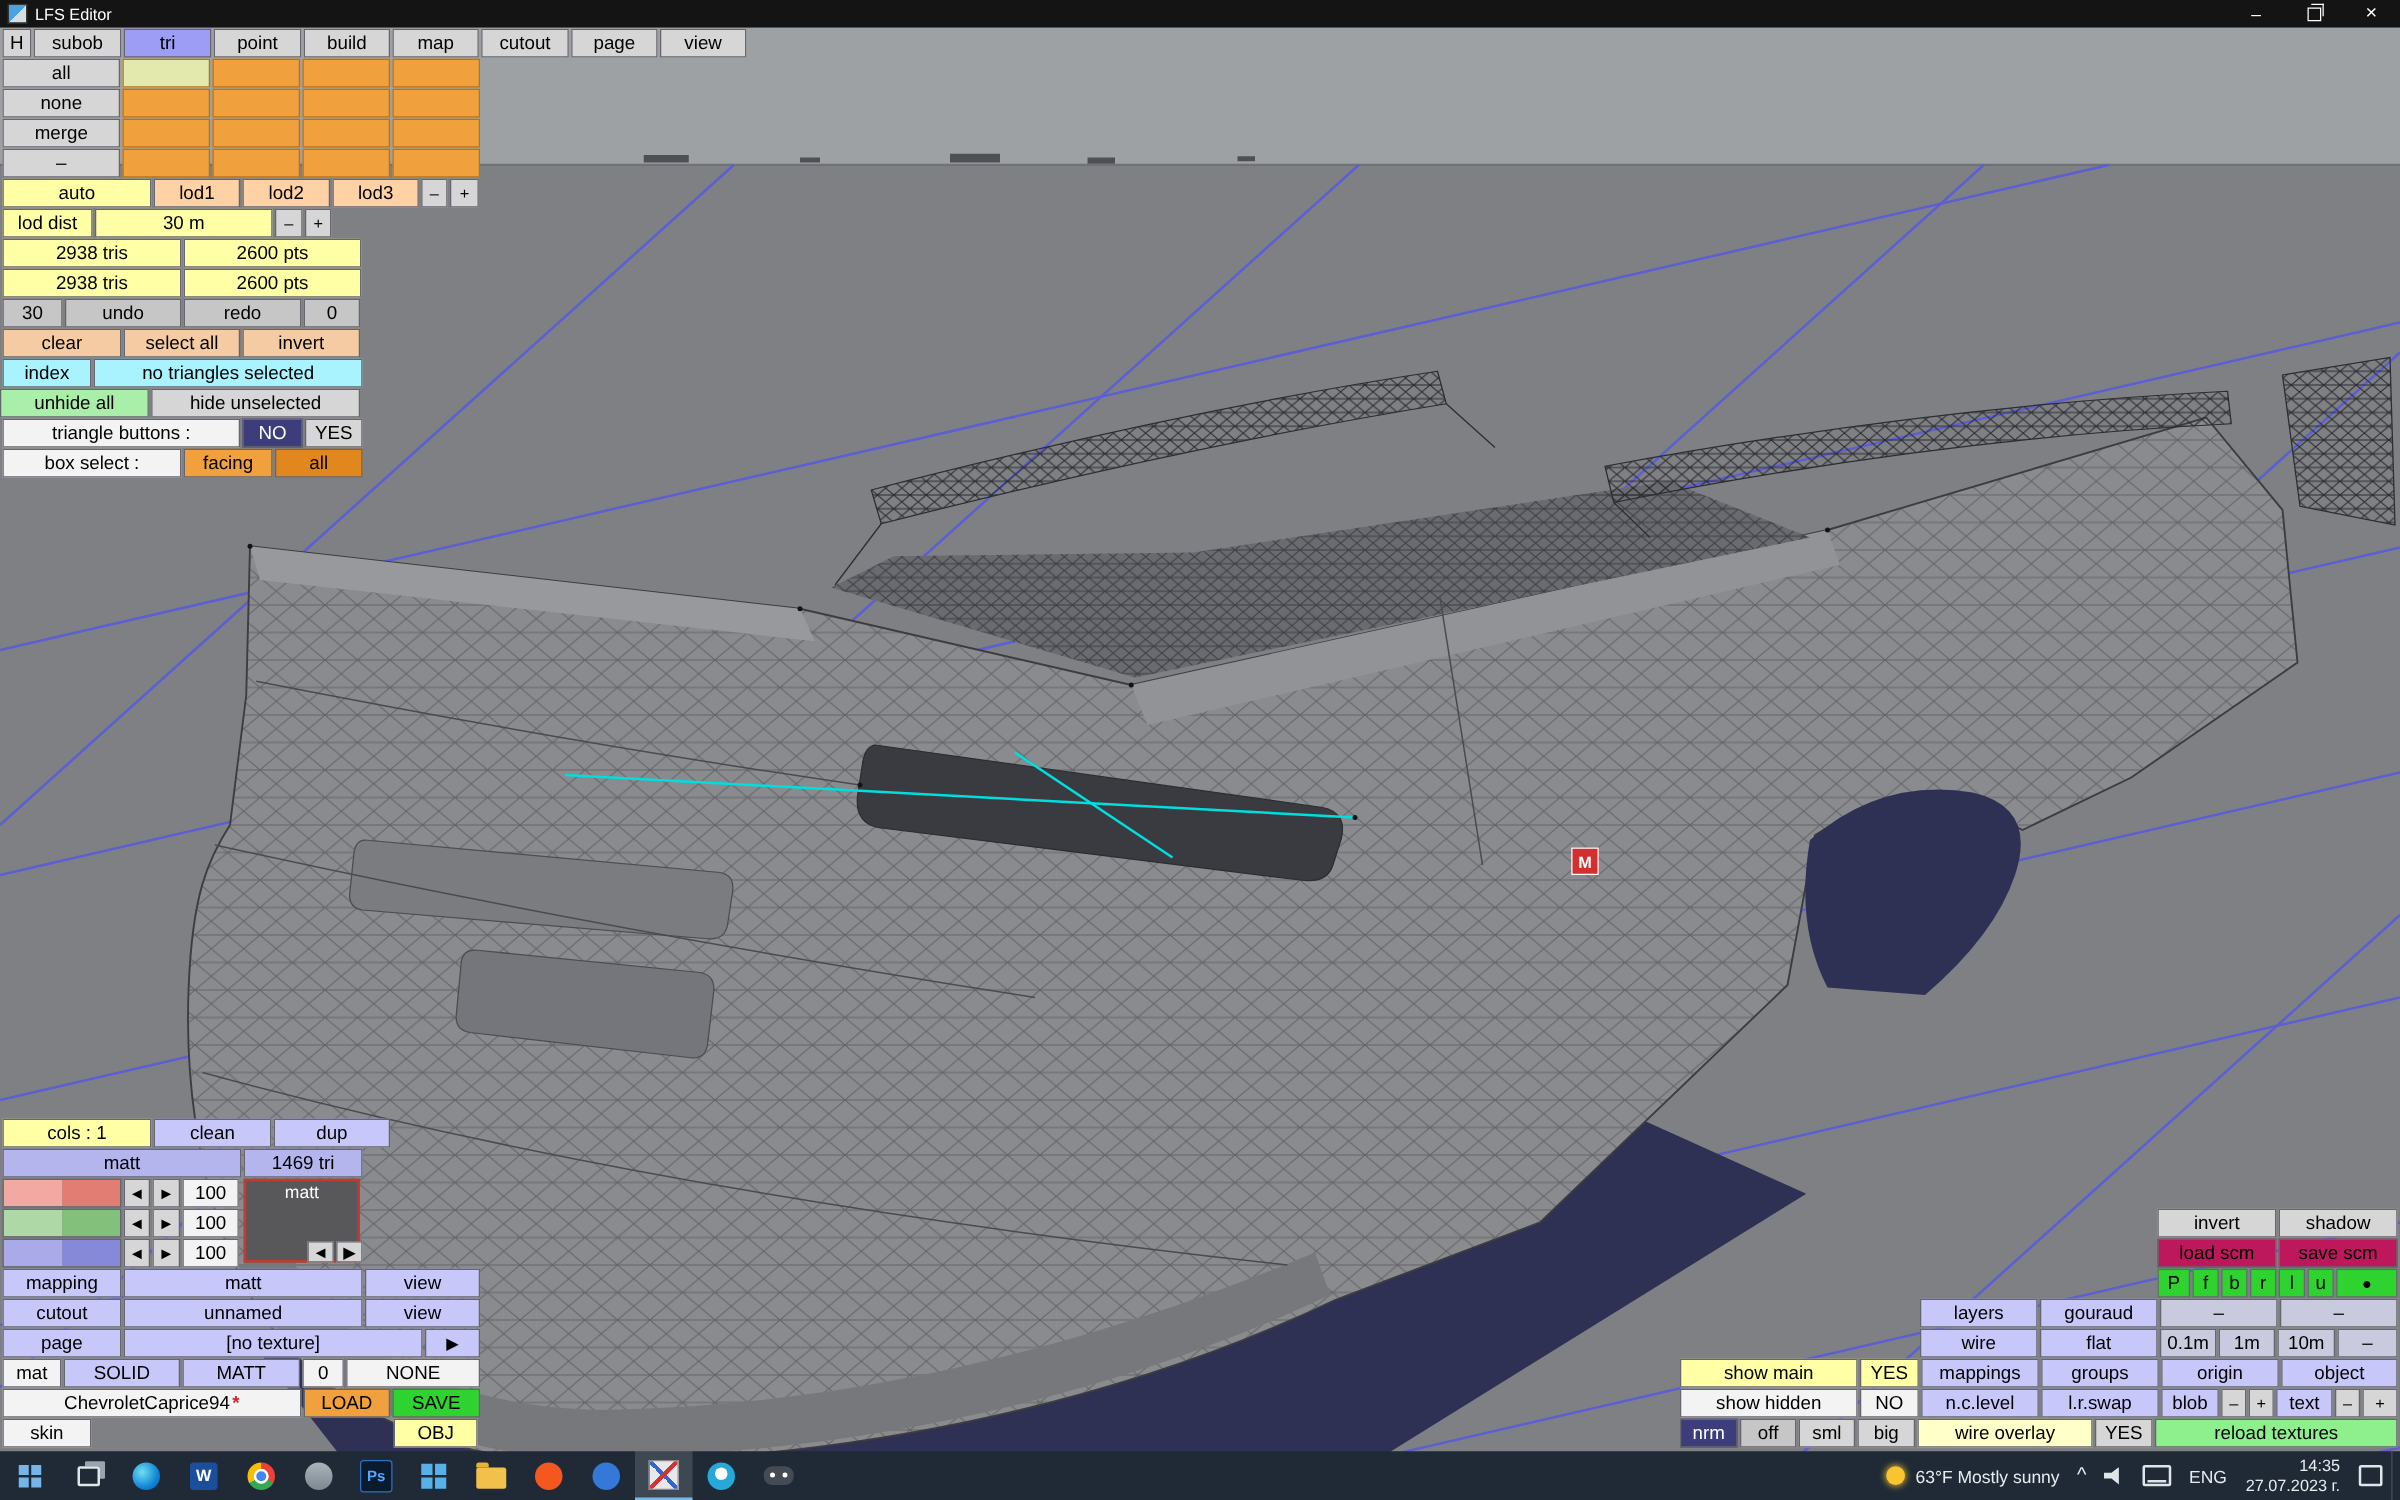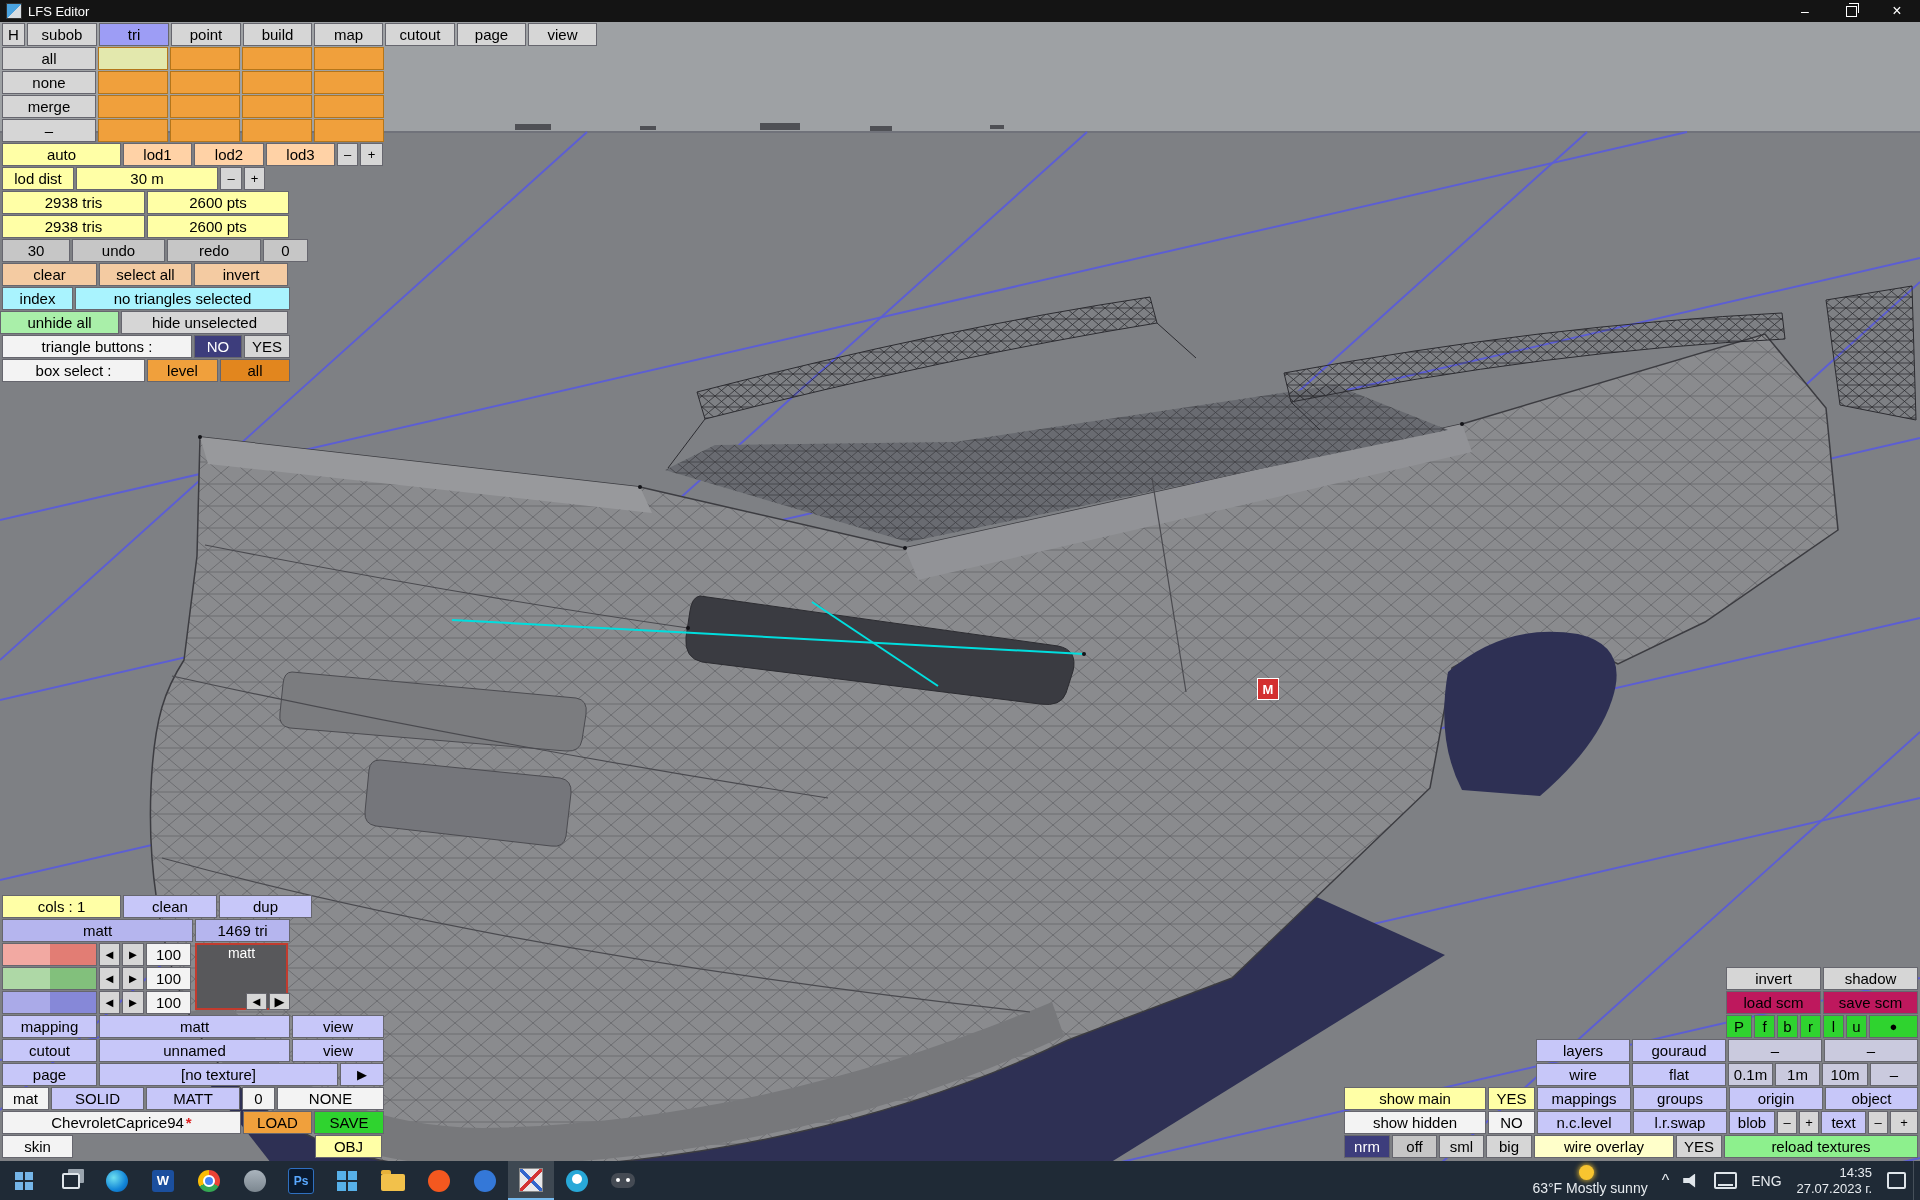--- a/index.html
+++ b/index.html
@@ -76,21 +76,21 @@
   .folder{width:24px;height:17px;background:#f2c14b;border-radius:2px;position:relative;margin-top:4px;}
   .folder::before{content:"";position:absolute;top:-4px;left:0;width:10px;height:4px;background:#e8b23a;
                   border-radius:2px 2px 0 0;}
   .lfsico{width:22px;height:22px;border:1px solid #8a8a8a;
           background:linear-gradient(135deg,transparent 45%,#d33333 45% 55%,transparent 55%),
                      linear-gradient(45deg,transparent 45%,#3366cc 45% 55%,transparent 55%),#e8e8ea;}
   .pad{width:24px;height:15px;background:#454b54;border-radius:7px;position:relative;}
   .pad::before{content:"";position:absolute;left:5px;top:5px;width:4px;height:4px;border-radius:50%;background:#fff;}
   .pad::after{content:"";position:absolute;right:5px;top:5px;width:4px;height:4px;border-radius:50%;background:#fff;}
   .tray{margin-left:auto;display:flex;align-items:center;height:39px;}
-  .trayitem{display:flex;align-items:center;justify-content:center;height:39px;padding:0 7px;font-size:14px;flex-direction:column;}
+  .trayitem{display:flex;align-items:center;justify-content:center;height:39px;padding:0 7px;font-size:14px;}
   .sun{width:15px;height:15px;border-radius:50%;background:#f8c530;box-shadow:0 0 5px 1px rgba(248,197,48,.8);
        margin-right:8px;flex:none;}
   .spk{width:17px;height:14px;background:#dfe5ea;
        clip-path:polygon(0 33%,35% 33%,70% 0,70% 100%,35% 67%,0 67%);}
   .kbd{width:19px;height:13px;border:2px solid #dfe5ea;border-radius:2px;position:relative;}
   .kbd::after{content:"";position:absolute;left:2px;right:2px;bottom:1px;height:2px;background:#dfe5ea;}
   .clock{font-size:13px;line-height:16px;text-align:right;padding:0 8px;}
   .ac{width:15px;height:13px;border:2px solid #dfe5ea;border-radius:2px;}
   .sliver{width:6px;height:39px;border-left:1px solid #46505a;}
 </style>
@@ -259,21 +259,21 @@
   <div class="r" style="left:2px;top:191px;">
     <div class="b y" style="width:143px">2938 tris</div>
     <div class="b y" style="width:142px">2600 pts</div>
   </div>
   <div class="r" style="left:2px;top:215px;">
     <div class="b y" style="width:143px">2938 tris</div>
     <div class="b y" style="width:142px">2600 pts</div>
   </div>
 
   <div class="r" style="left:2px;top:239px;">
-    <div class="b g2" style="width:68px">30</div>
+    <div class="b g2" style="width:48px">30</div>
     <div class="b g2" style="width:93px">undo</div>
     <div class="b g2" style="width:94px">redo</div>
     <div class="b g2" style="width:45px">0</div>
   </div>
 
   <div class="r" style="left:2px;top:263px;">
     <div class="b pe" style="width:95px">clear</div>
     <div class="b pe" style="width:93px">select all</div>
     <div class="b pe" style="width:94px">invert</div>
   </div>
@@ -289,21 +289,21 @@
   </div>
 
   <div class="r" style="left:2px;top:335px;">
     <div class="b w" style="width:190px">triangle buttons :</div>
     <div class="b nv" style="width:48px">NO</div>
     <div class="b g" style="width:46px">YES</div>
   </div>
 
   <div class="r" style="left:2px;top:359px;">
     <div class="b w" style="width:143px">box select :</div>
-    <div class="b or" style="width:71px">level</div>
+    <div class="b or" style="width:71px">facing</div>
     <div class="b or2" style="width:70px">all</div>
   </div>
 
   <div class="r" style="left:2px;top:895px;">
     <div class="b y" style="width:119px">cols : 1</div>
     <div class="b lv" style="width:94px">clean</div>
     <div class="b lv" style="width:93px">dup</div>
   </div>
   <div class="r" style="left:2px;top:919px;">
     <div class="b lv2" style="width:191px">matt</div>

